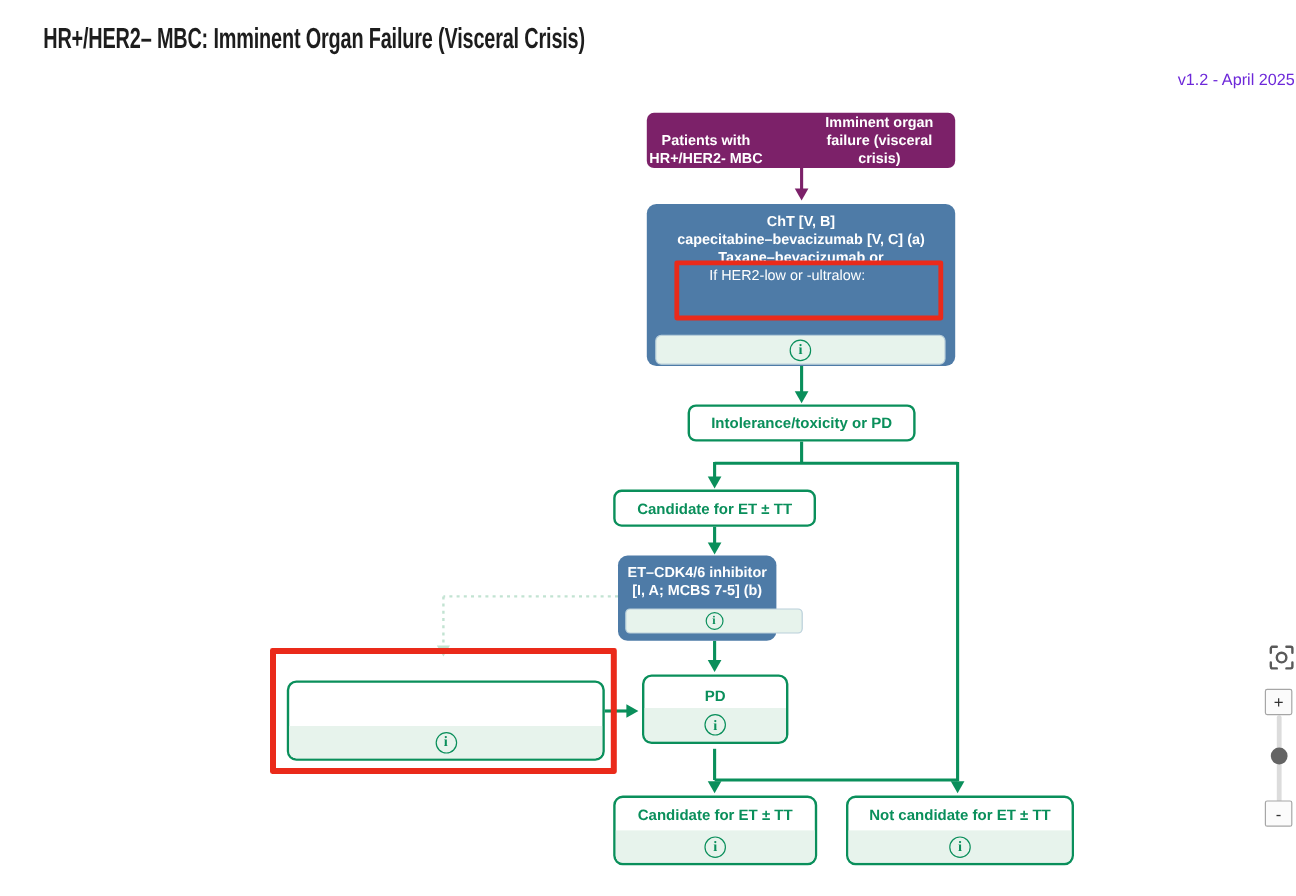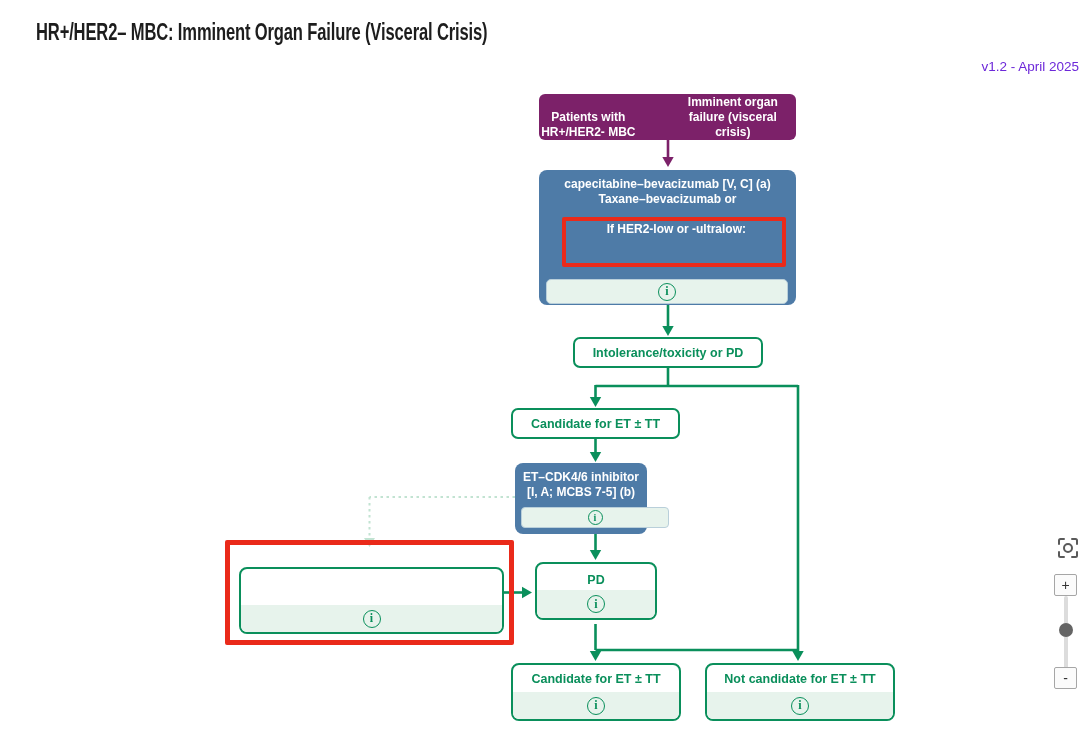--- a/index.html
+++ b/index.html
@@ -131,29 +131,30 @@
       <polygon points="342,538 353,538 347.5,547" fill="#c2e3d2"></polygon>
     </g>
   </svg>
 
   <div class="node box-purple" style="left:517px; top:94px; width:257px; height:46px;">
     <span>Patients with HR+/HER2- MBC</span>
     <span>Imminent organ failure (visceral crisis)</span>
   </div>
 
   <div class="node box-blue" style="left:517px; top:170px; width:257px; height:135px; padding-top:7px;">
+    <span class="blue-line">ChT [V, B]</span>
     <span class="blue-line">capecitabine–bevacizumab [V, C] (a)</span>
     <span class="blue-line">Taxane–bevacizumab or</span>
     <div class="info-bar" style="left:7px; top:109px; width:242px; height:25px;">
       <span class="info-icon">i</span>
     </div>
   </div>
 
   <div class="red-frame" style="left:540px; top:217px; width:224px; height:50px;"></div>
-  <div class="node" style="left:544px; top:222px; width:180px; z-index:7; color:#fff; font-weight:bold; font-size:12px; line-height:15px; text-align:right;">
+  <div class="node" style="left:544px; top:222px; width:180px; z-index:7; color:#fff; font-weight:normal; font-size:12px; line-height:15px; text-align:center;">
     <span class="blue-line">If HER2-low or -ultralow:</span>
   </div>
 
   <div class="node box-green label-top" style="left:551px; top:337px; width:190px; height:31px; border-width:2px; border-radius:7px;">
     <span>Intolerance/toxicity or PD</span>
   </div>
 
   <div class="node box-green label-top" style="left:489px; top:408px; width:169px; height:31px; border-width:2px; border-radius:7px;">
     <span>Candidate for ET ± TT</span>
   </div>

